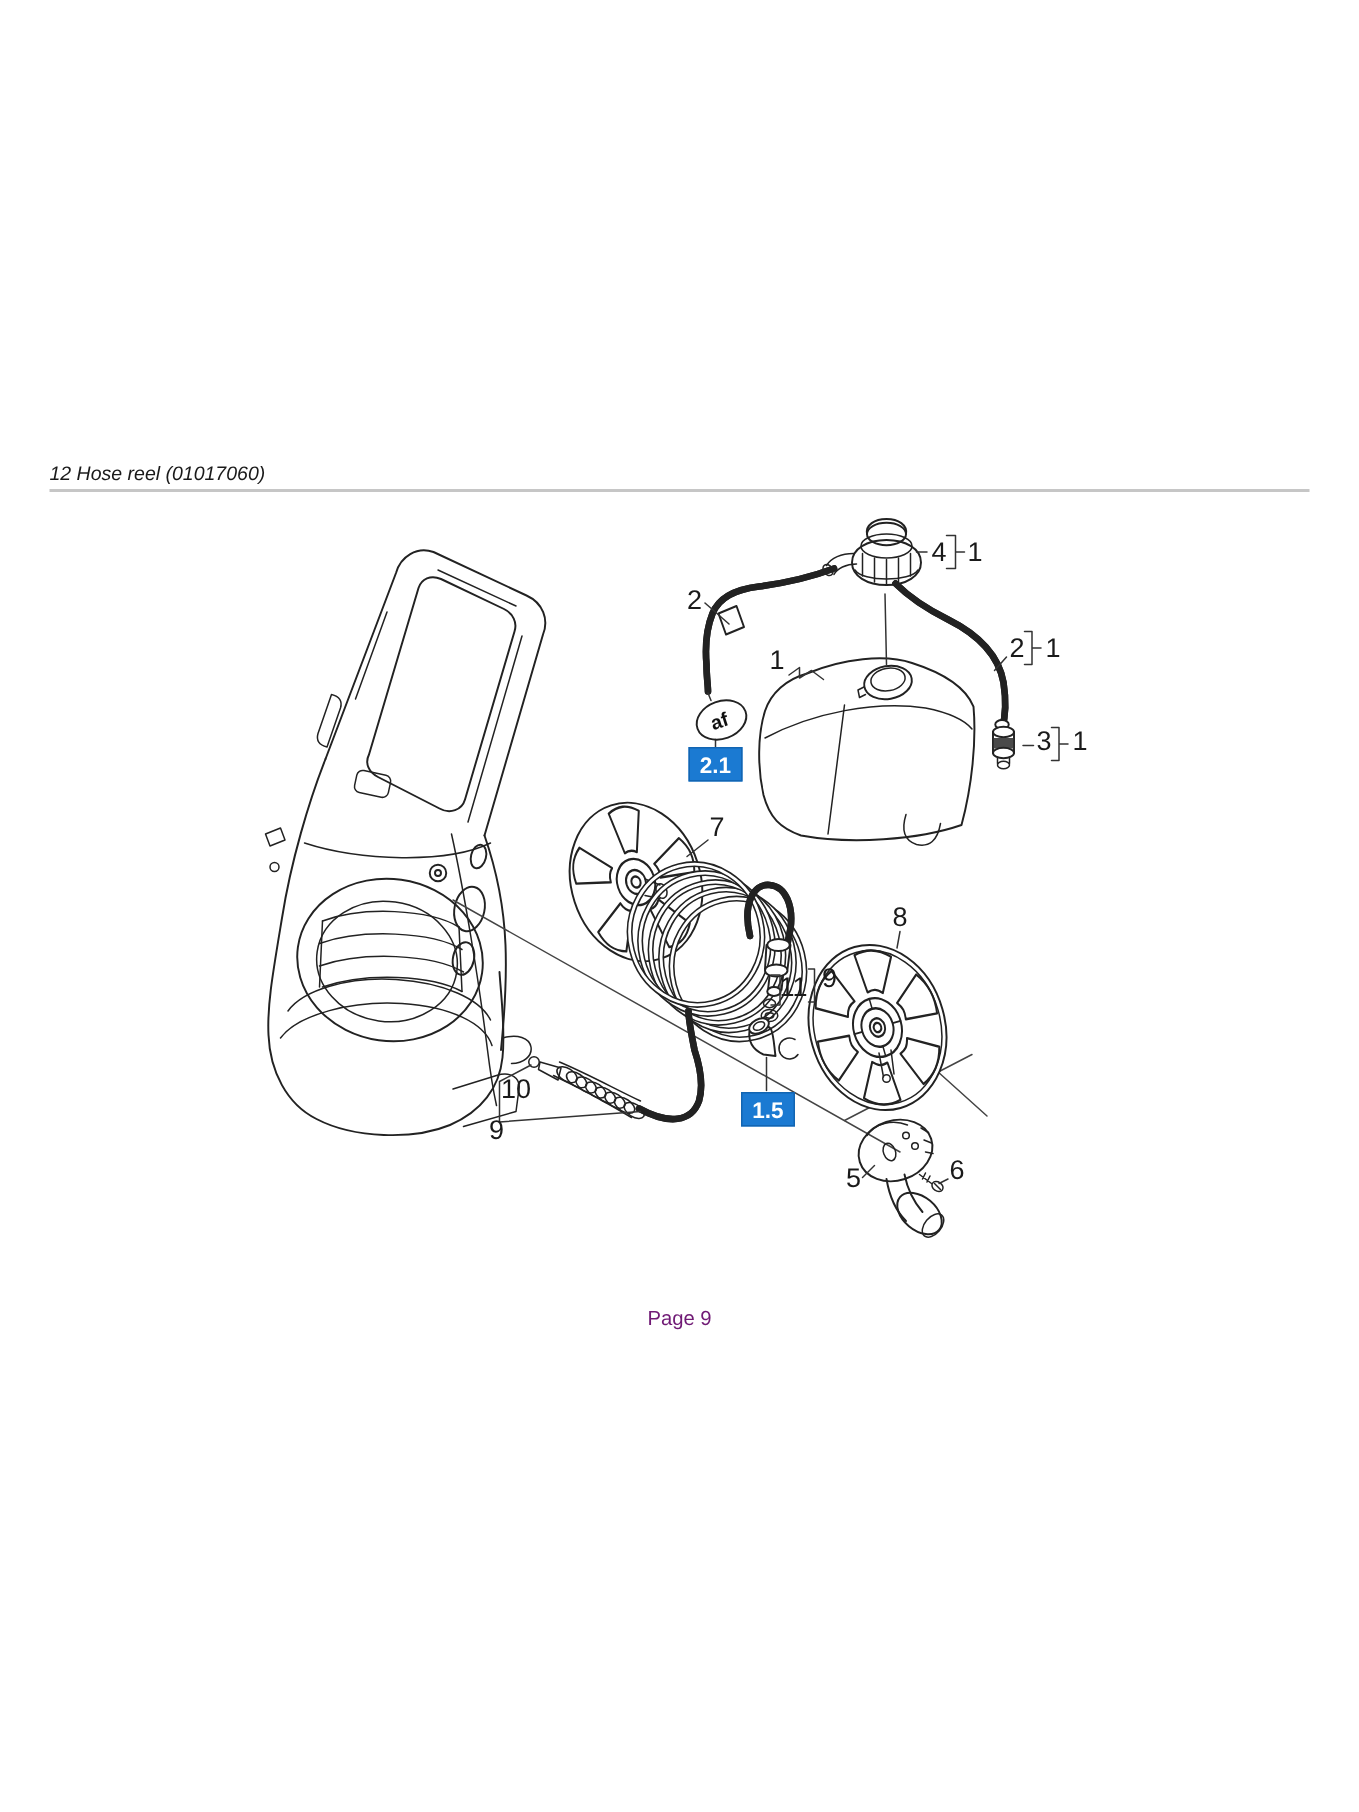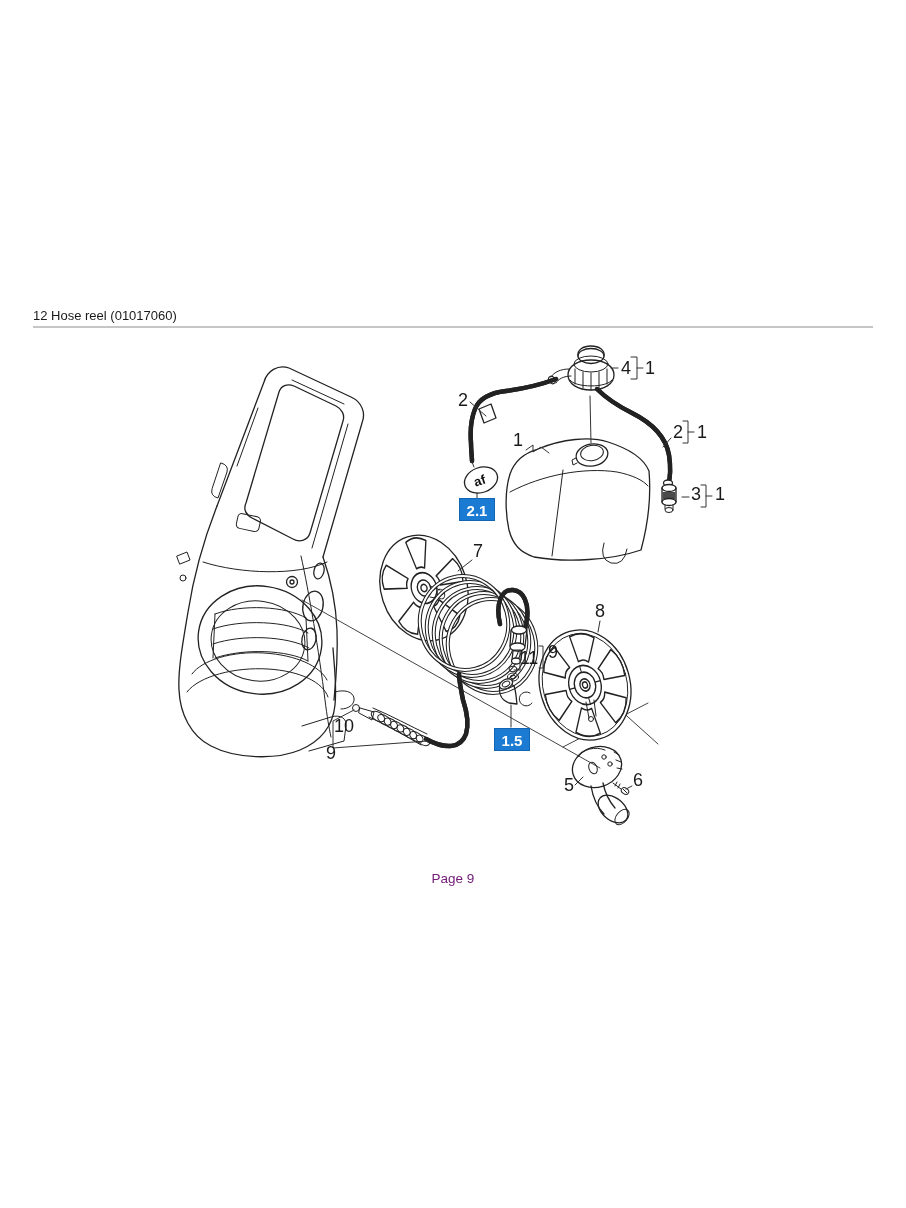--- a/index.html
+++ b/index.html
@@ -1,18 +1,18 @@
 <!DOCTYPE html>
 <html><head>
 <meta charset="utf-8">
 <style>
   html,body{margin:0;padding:0;background:#fff;}
   .page{position:relative;width:906px;height:1208px;background:#ffffff;overflow:hidden;
         font-family:"Liberation Sans",sans-serif;}
-  .hdr{position:absolute;left:33px;top:308px;font-size:13px;color:#1a1a1a;}
+  .hdr{position:absolute;left:33px;top:308px;font-size:13px;color:#1a1a1a;font-style:italic;}
   .hdr-rule{position:absolute;left:33px;top:326px;width:840px;border-top:2px solid #c6c6c6;}
   .ftr{position:absolute;left:0;top:871px;width:906px;text-align:center;font-size:13.5px;color:#701a75;}
   .badge{position:absolute;width:36px;height:23px;background:#1b7ad2;border:1px solid #1265b2;
          color:#fff;font-size:15px;font-weight:bold;text-align:center;line-height:23px;
          box-sizing:border-box;cursor:pointer;}
   svg{position:absolute;left:0;top:0;}
   svg *{stroke-linecap:round;stroke-linejoin:round;}
   .art{stroke:#222;stroke-width:1.3;fill:none;}
   .thin{stroke-width:1;}
   .ho{stroke:#222;stroke-width:4.4;fill:none;}

